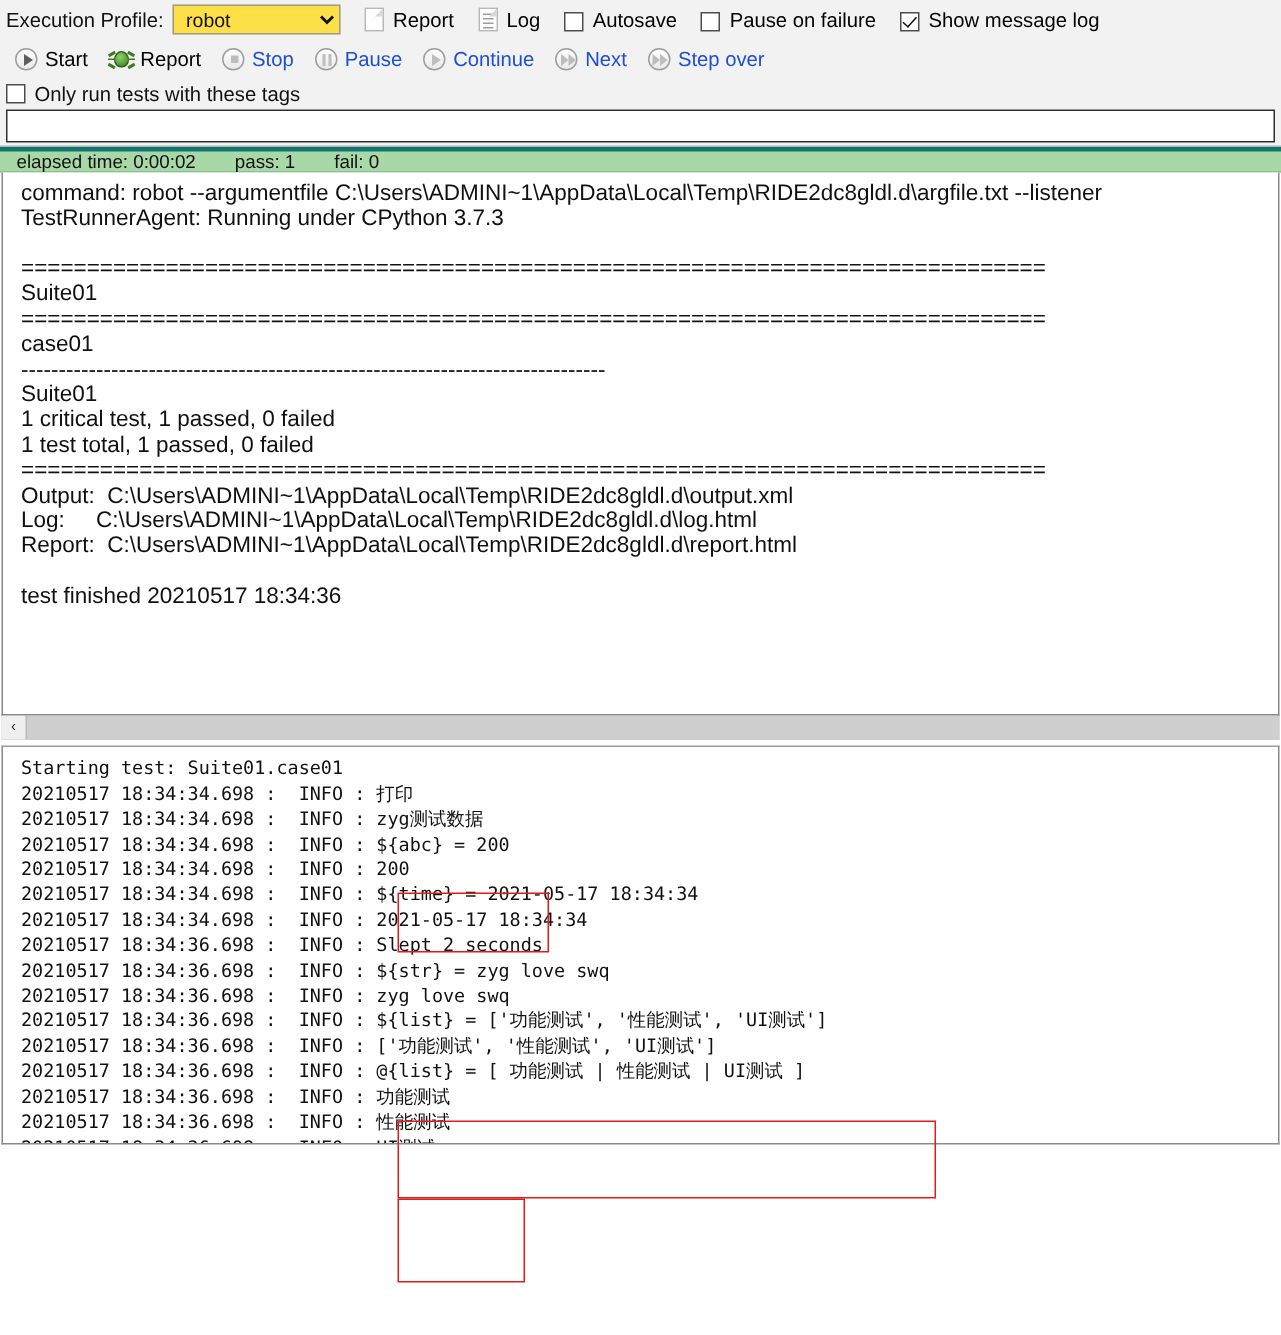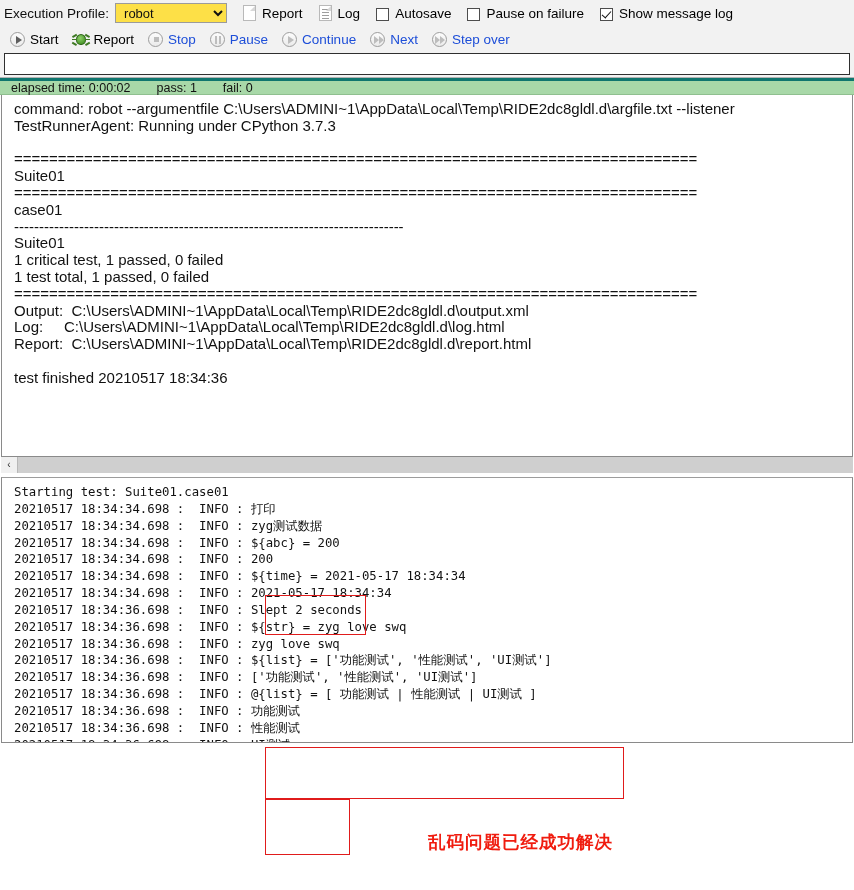--- a/index.html
+++ b/index.html
@@ -396,20 +396,24 @@
             <span class="dtri">
               <span></span>
               <span></span>
             </span>
           </span>
         <span>Step over</span>
       </div>
     </div>
 
 
+    <div class="tags-row">
+      <span class="chk"></span>
+      <span class="lbl">Only run tests with these tags</span>
+    </div>
 
     <input class="tags-input" type="text" value="" style="">
   </div>
 
   <div class="statusbar">
     <span>elapsed time: 0:00:02</span>
     <span>pass: 1</span>
     <span>fail: 0</span>
   </div>
 
@@ -457,15 +461,14 @@
 20210517 18:34:36.698 :  INFO : 性能测试
 20210517 18:34:36.698 :  INFO : UI测试
 Ending test:  Suite01.case01
 </pre>
   </div>
 
   <div class="redbox" style="left:265px; top:595px; width:101px; height:40px;"></div>
   <div class="redbox" style="left:265px; top:747px; width:359px; height:52px;"></div>
   <div class="redbox" style="left:265px; top:799px; width:85px; height:56px;"></div>
 
-  <div class="note-red cjk" style="left:428px; top:830px;">乱码问题已经成功解决</div>
 
 </div>
 
 </body></html>

